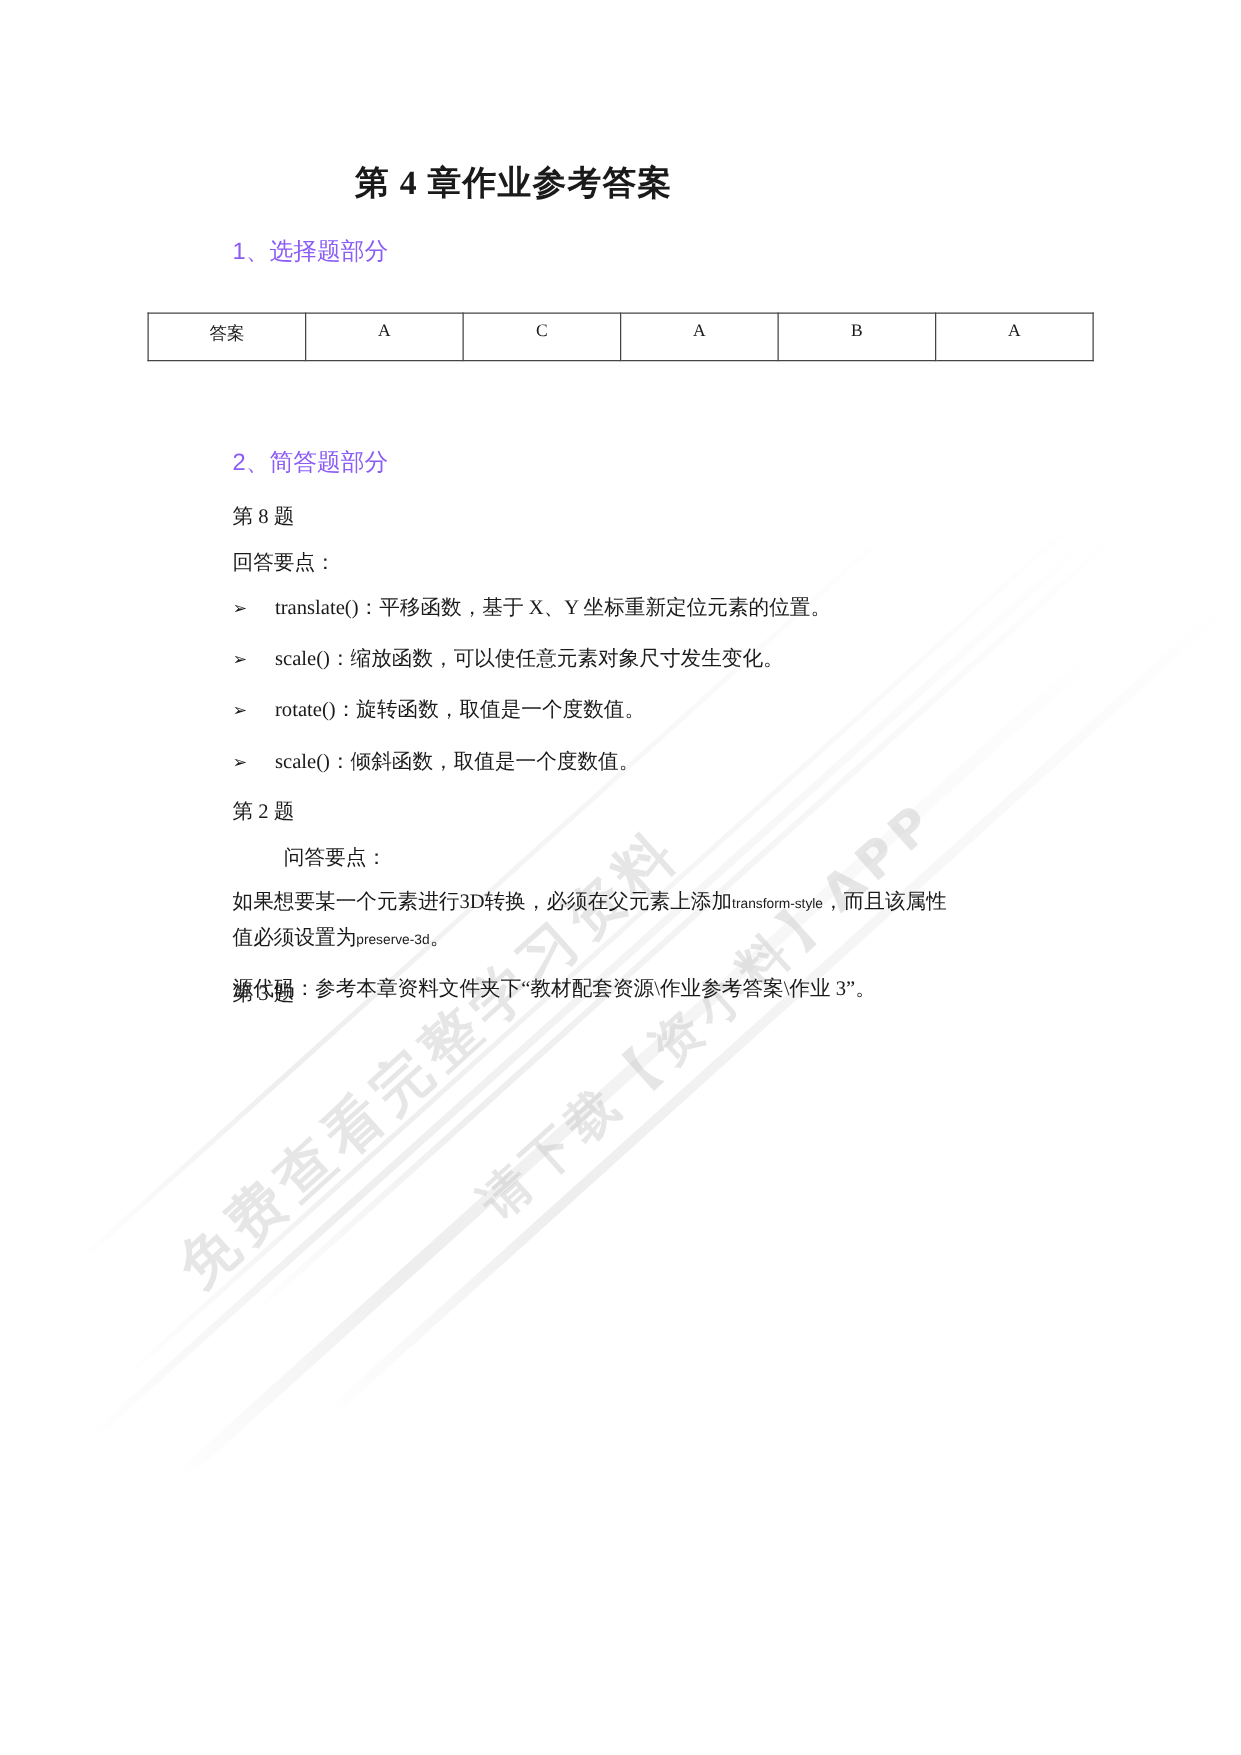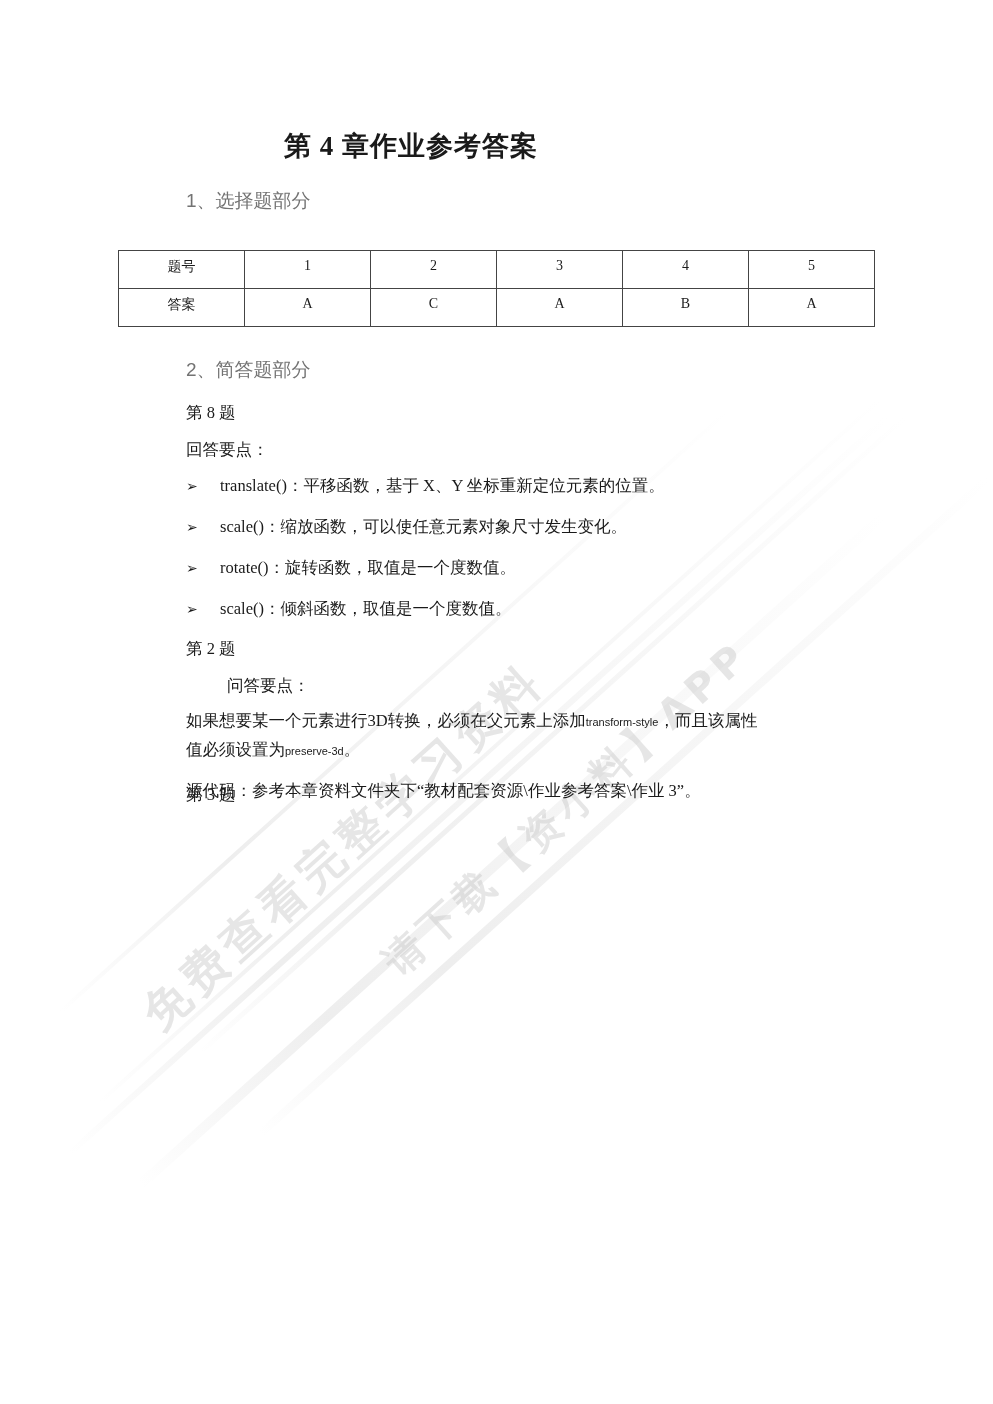--- a/index.html
+++ b/index.html
@@ -58,21 +58,21 @@
       font-weight: bold;
       font-family: "Liberation Serif", "DejaVu Serif", serif;
       letter-spacing: 1px;
     }
     .section-heading {
       position: absolute;
       left: 186px;
       font-family: "Liberation Sans", "DejaVu Sans", sans-serif;
       font-size: 19px;
       font-weight: normal;
-      color: #737373;
+      color: #8b5cf6;
     }
     .sh1 { top: 188px; }
     .sh2 { top: 357px; }
 
     table.answers {
       position: absolute;
       left: 118px; top: 250px;
       width: 757px;
       border-collapse: collapse;
       font-size: 14px;
@@ -121,28 +121,20 @@
   <div class="wm-text line2">请下载【资小料】APP</div>
 </div>
 
 <div class="page">
   <div class="title">第 4 章作业参考答案</div>
 
   <div class="section-heading sh1">1、选择题部分</div>
 
   <table class="answers">
     <tbody>
-        <tr>
-      <td>题号</td>
-      <td>1</td>
-      <td>2</td>
-      <td>3</td>
-      <td>4</td>
-      <td>5</td>
-    </tr>
     <tr>
       <td>答案</td>
       <td>A</td>
       <td>C</td>
       <td>A</td>
       <td>B</td>
       <td>A</td>
     </tr>
   </tbody>
     </table>

